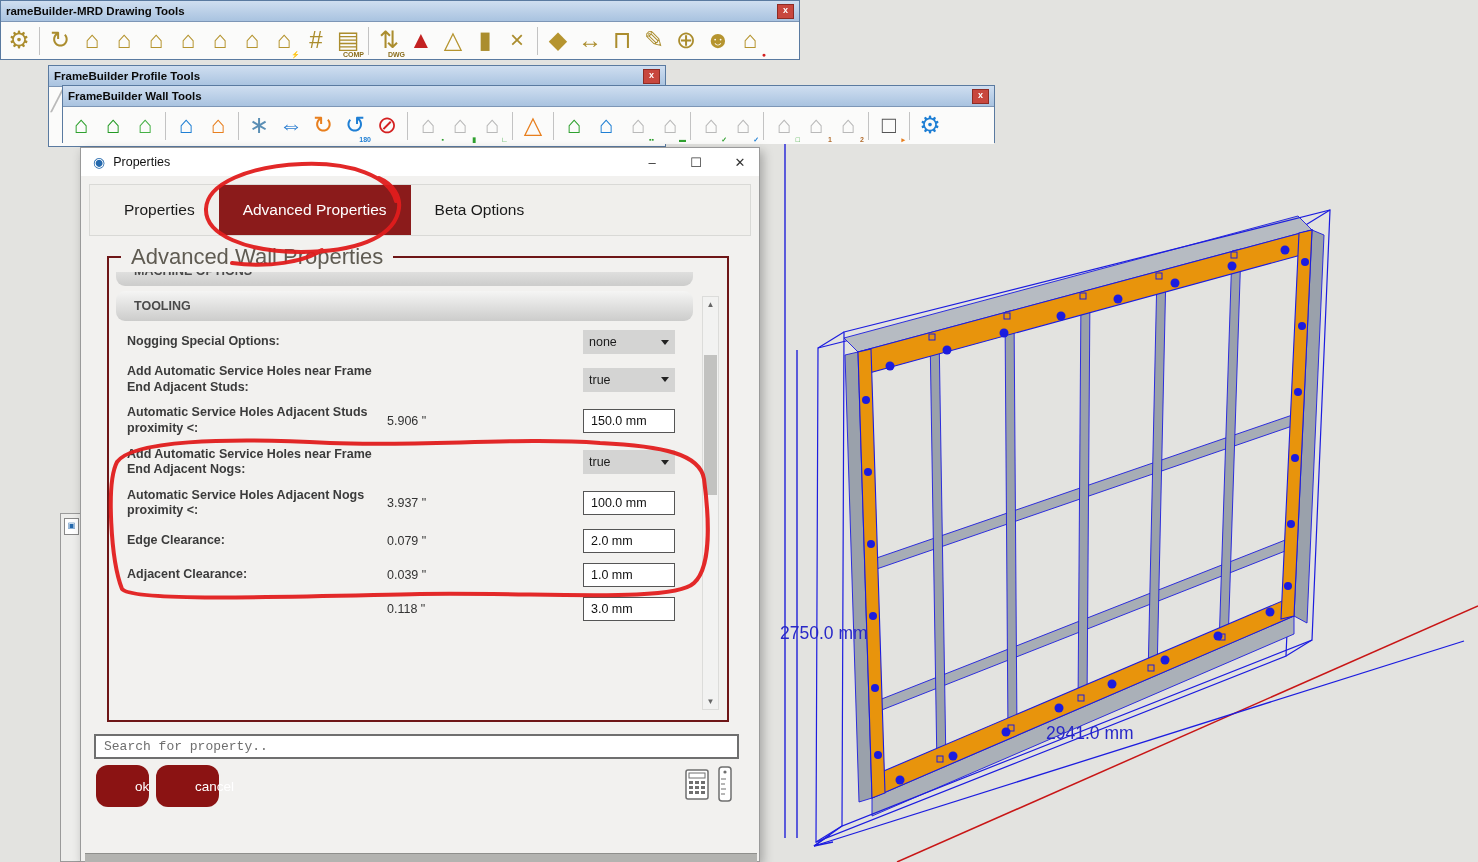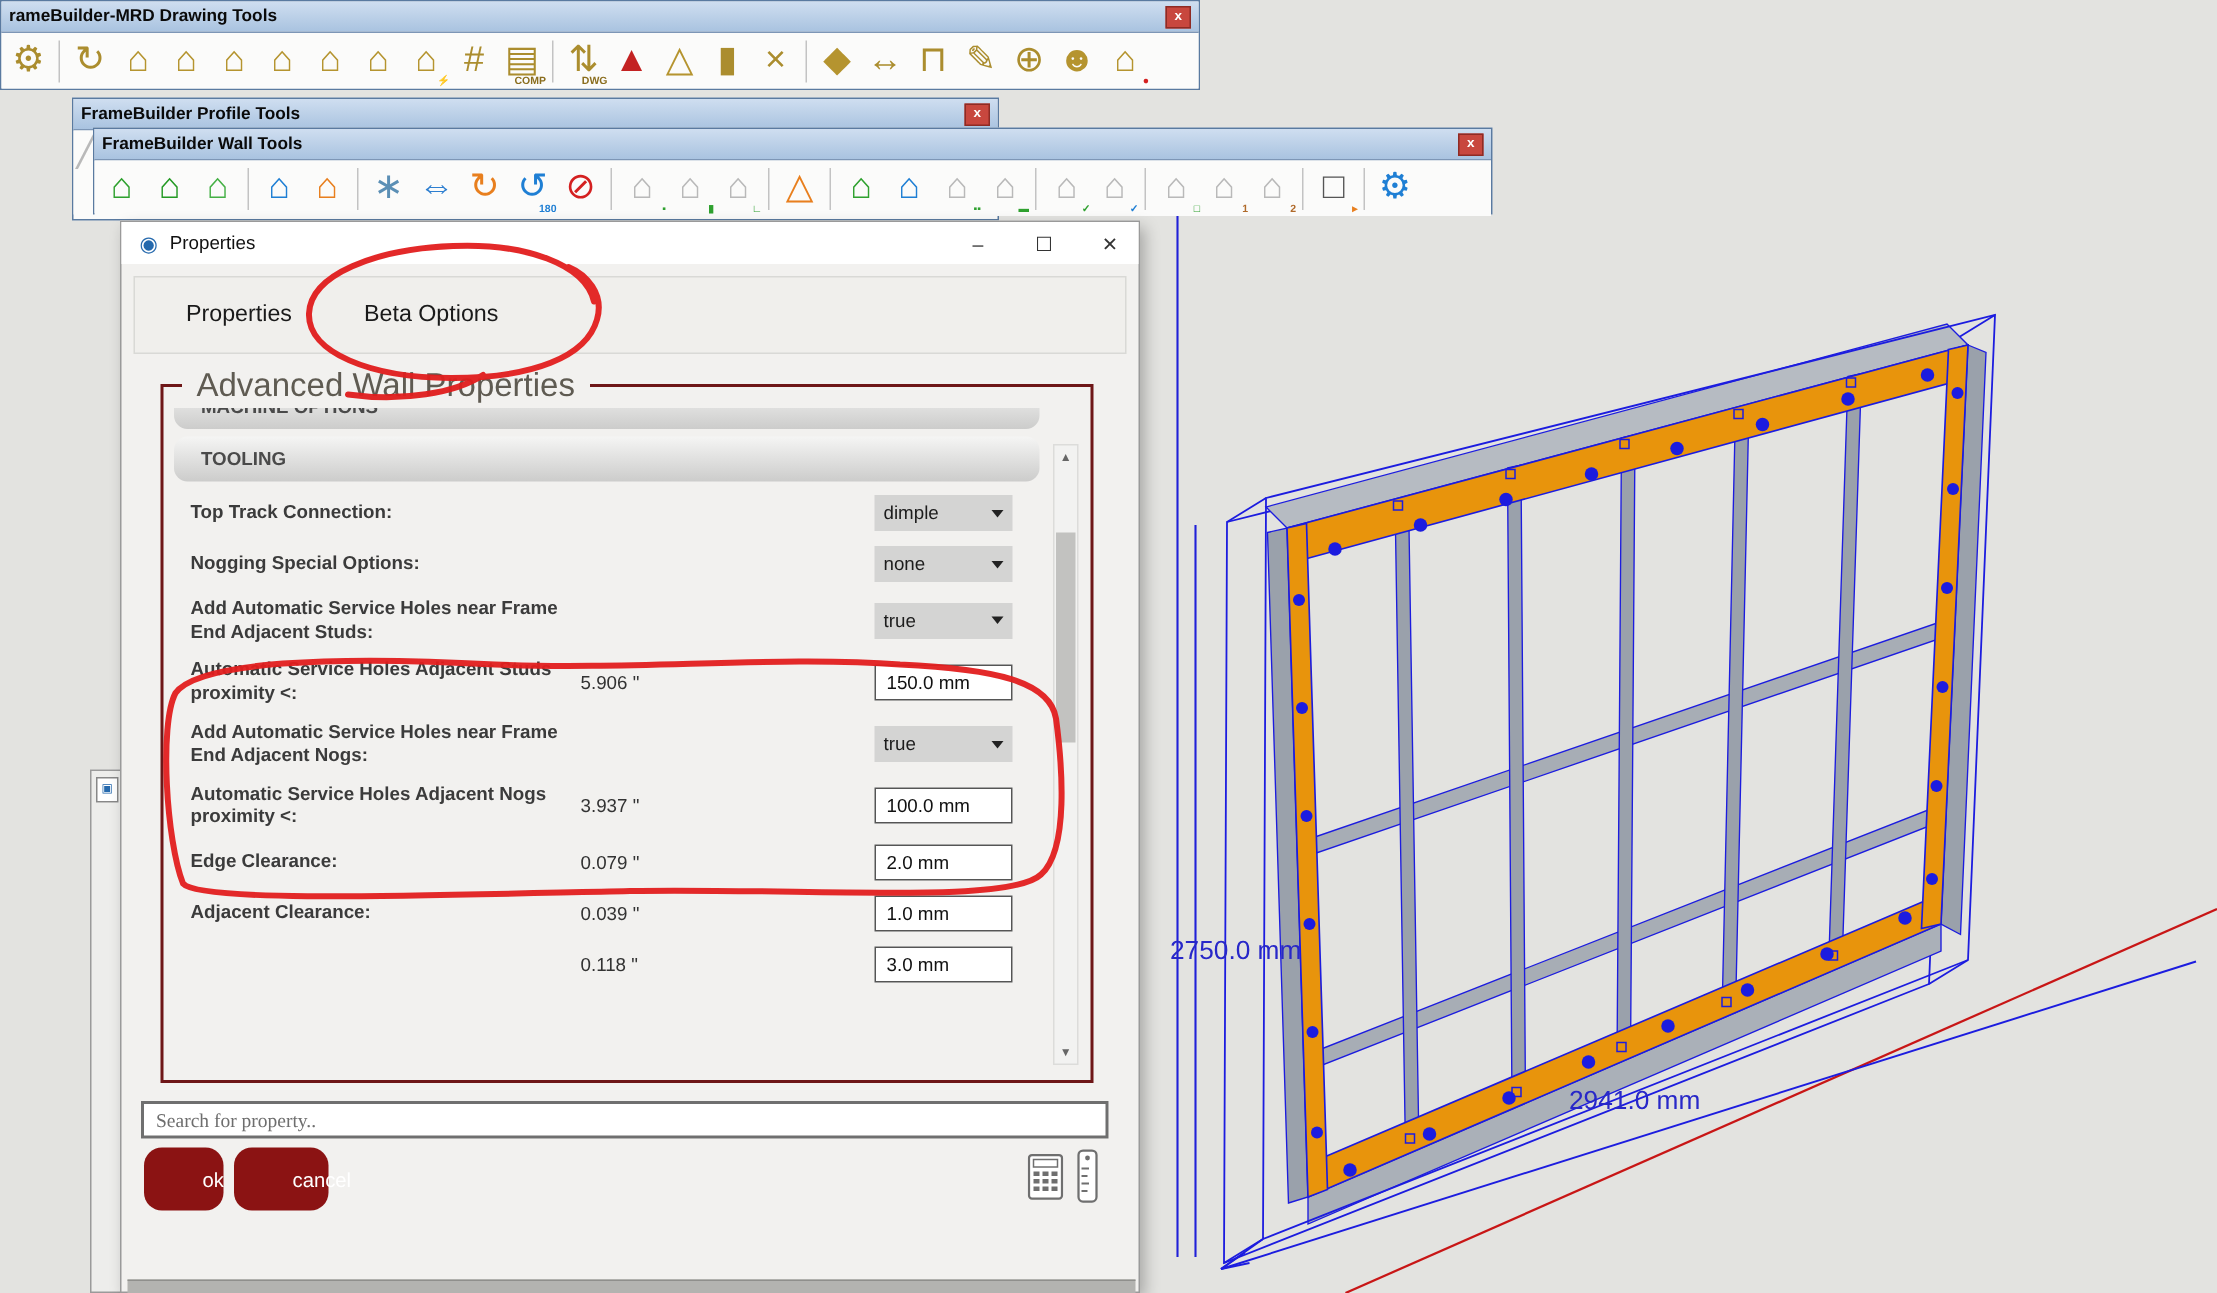--- a/index.html
+++ b/index.html
@@ -45,21 +45,21 @@
   .caret{width:0;height:0;border-left:4px solid transparent;border-right:4px solid transparent;
     border-top:5px solid #222;flex:none;}
   .pinput{width:92px;height:24px;background:#fff;border:1px solid #555;display:flex;align-items:center;
     font-size:12.5px;color:#111;padding:0 7px;box-sizing:border-box;flex:none;}
   
   .vsb{position:absolute;right:8px;top:26px;bottom:10px;width:15px;background:#f2f2f1;border:1px solid #dcdcda;}
   .vsb .arr{position:absolute;left:0;right:0;height:15px;font-size:8px;color:#666;text-align:center;line-height:15px;}
   .vsb .arr.up{top:0;} .vsb .arr.dn{bottom:0;}
   .vsb .thumb{position:absolute;left:1px;right:1px;top:58px;height:140px;background:#c2c2c0;}
   .searchbox{position:absolute;left:13px;top:586px;width:645px;height:25px;border:2px solid #6f6f6f;
-    background:#fff;font-size:13px;color:#222;padding:4px 8px;box-sizing:border-box;font-family:Liberation Serif, serif;}
+    background:#fff;font-size:13px;color:#222;padding:4px 8px;box-sizing:border-box;font-family:Liberation Mono, monospace;}
   .searchbox::placeholder{color:#6e6e6e;}
   .btn{position:absolute;top:617px;height:42px;background:#8b1313;color:#fff;border:none;border-radius:12px;
     font-size:13.5px;font-family:"Liberation Sans",sans-serif;padding-left:39px;}
   .btn.ok{left:15px;width:53px;}
   .btn.cancel{left:75px;width:63px;}
   .calcwrap{position:absolute;left:604px;top:621px;}
   .rulerwrap{position:absolute;left:636px;top:618px;}
   .bstrip{position:absolute;left:4px;top:705px;width:672px;height:10px;background:#b3b3b0;border-top:1px solid #8f8f8c;}
 
   
@@ -331,39 +331,32 @@
       <span>Properties</span>
       <span class="winbtns">
         <span>–</span>
         <span>☐</span>
         <span>✕</span>
       </span>
     </div>
 
     <div class="tabstrip">
       <div class="tab">Properties</div>
+      <div class="tab active">Advanced Properties</div>
       <div class="tab">Beta Options</div>
     </div>
 
     <fieldset class="advbox">
       <legend>Advanced Wall Properties</legend>
       <div class="plist">
         <div class="psection cut">MACHINE OPTIONS</div>
 
 
         <div class="psection">TOOLING</div>
 
-        <div class="prow">
-          <div class="plabel">Top Track Connection:</div>
-          <div class="pimp"></div>
-          <div class="pselect">
-            <span class="pselval">dimple</span>
-              <span class="caret"></span>
-          </div>
-        </div>
 
         <div class="prow">
           <div class="plabel">Nogging Special Options:</div>
           <div class="pimp"></div>
           <div class="pselect">
             <span class="pselval">none</span>
               <span class="caret"></span>
           </div>
         </div>
 

